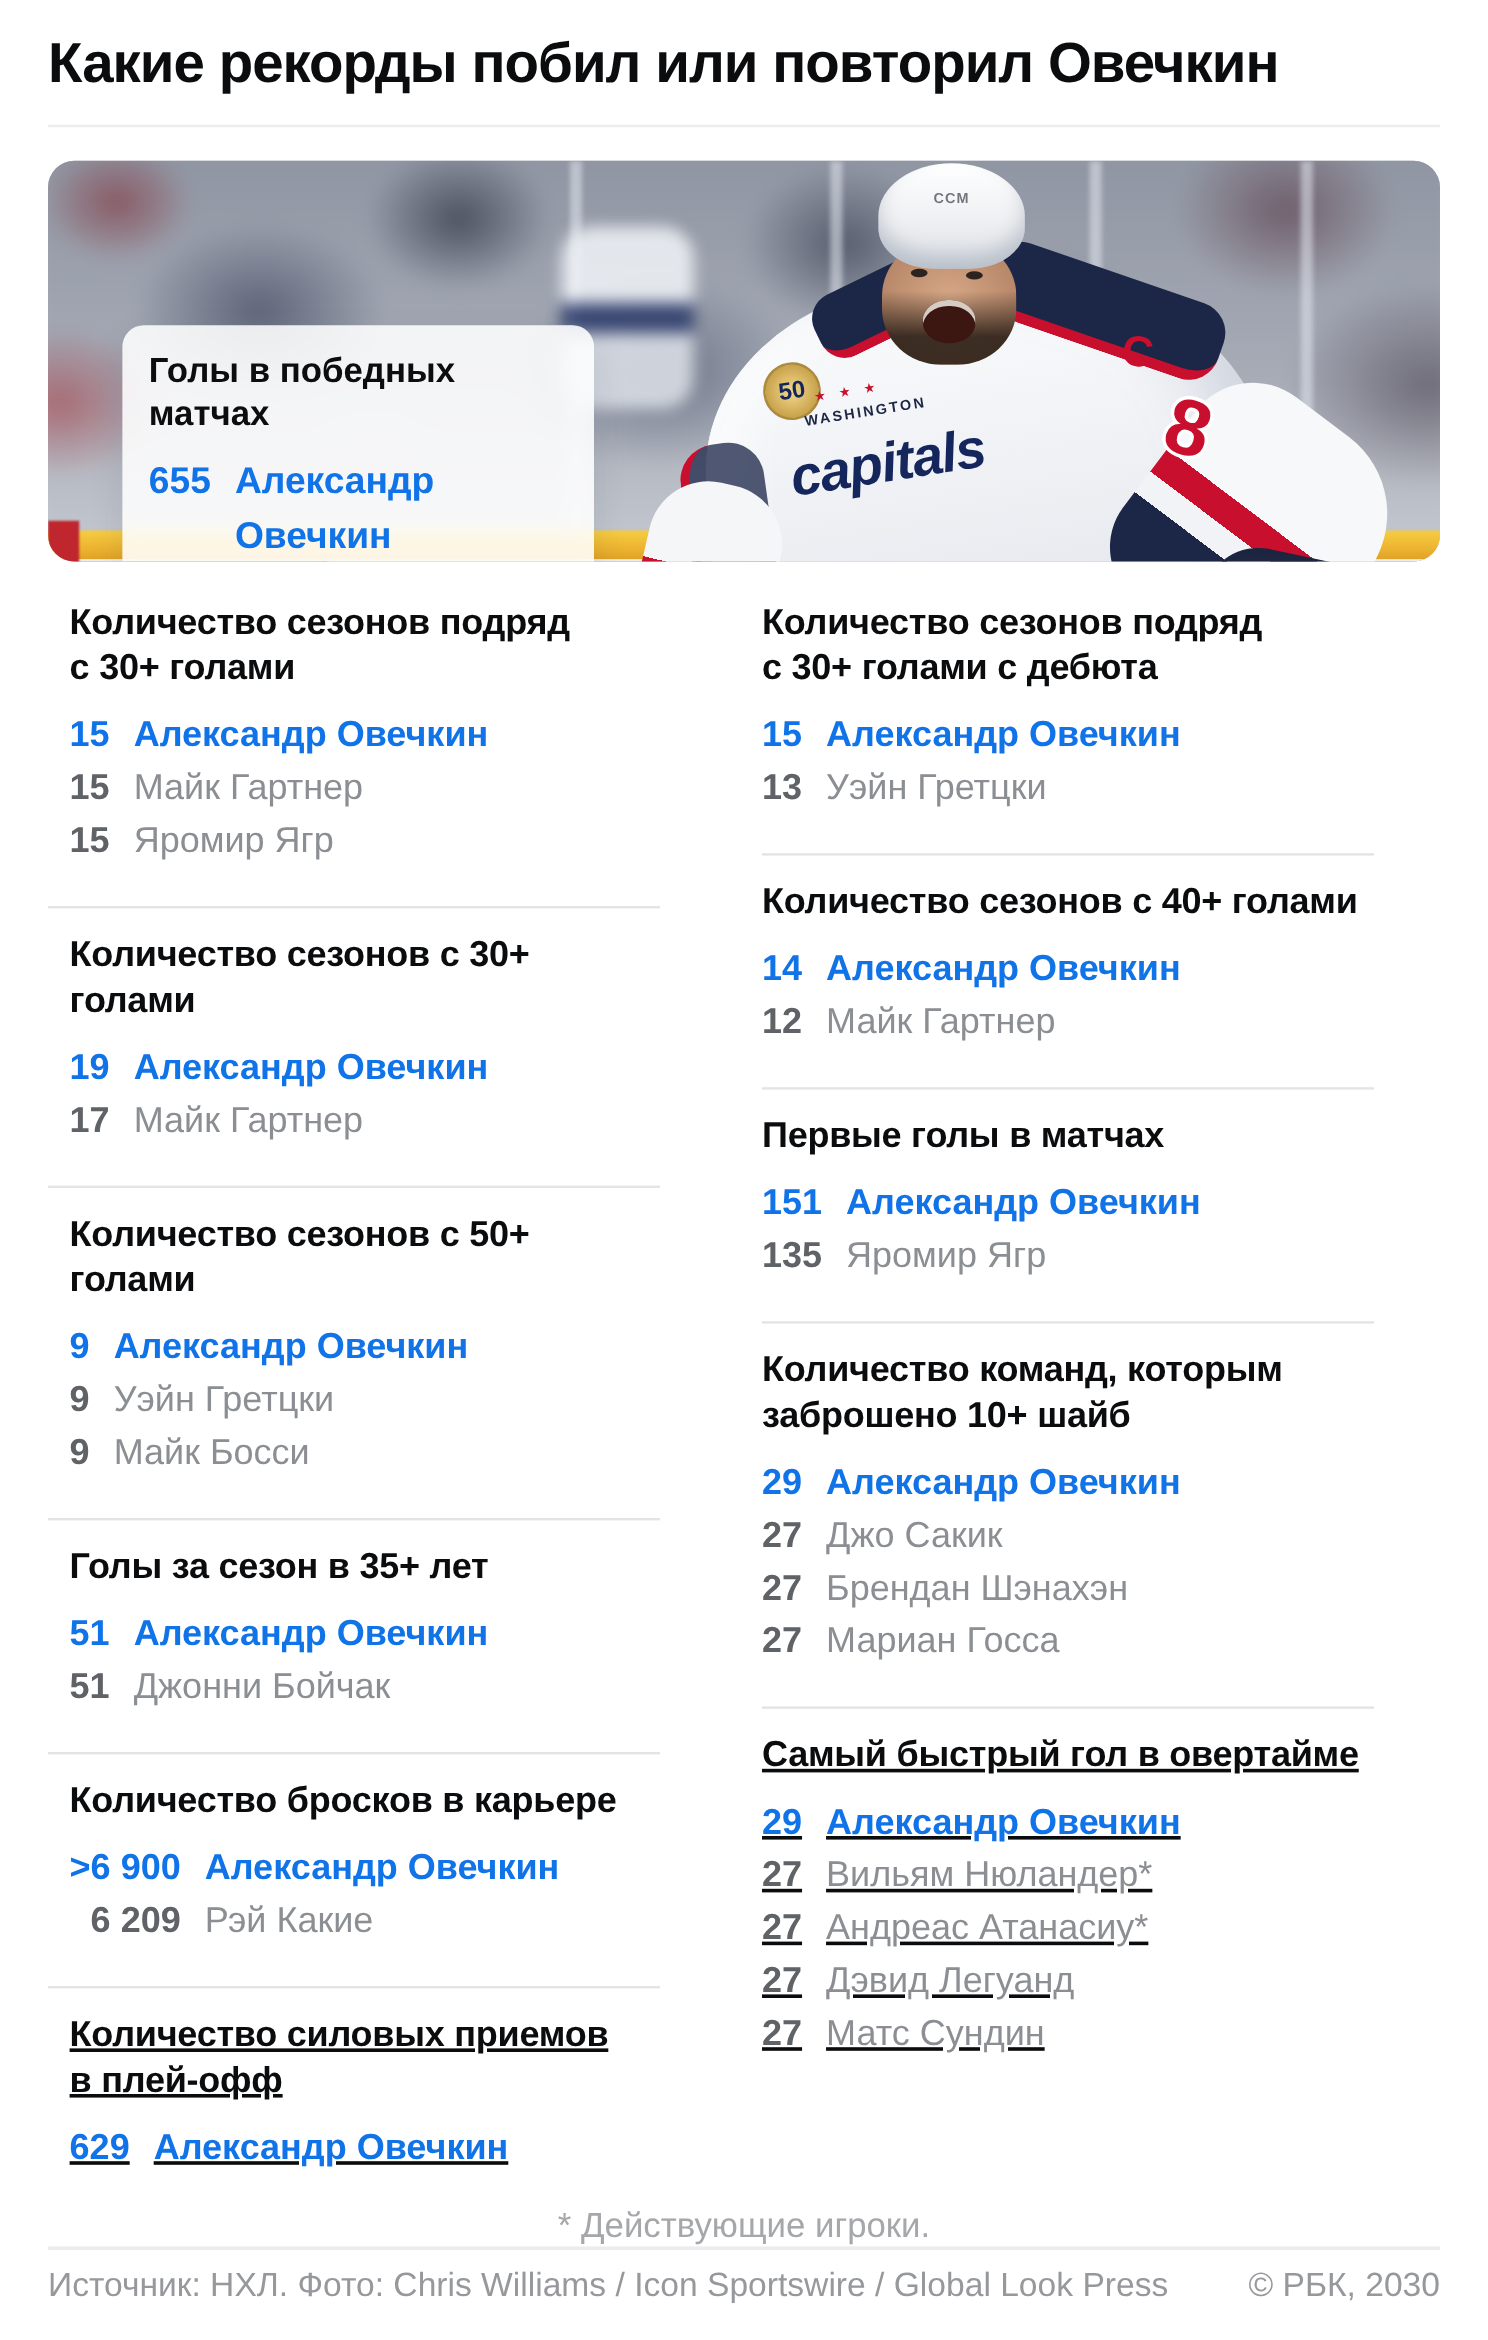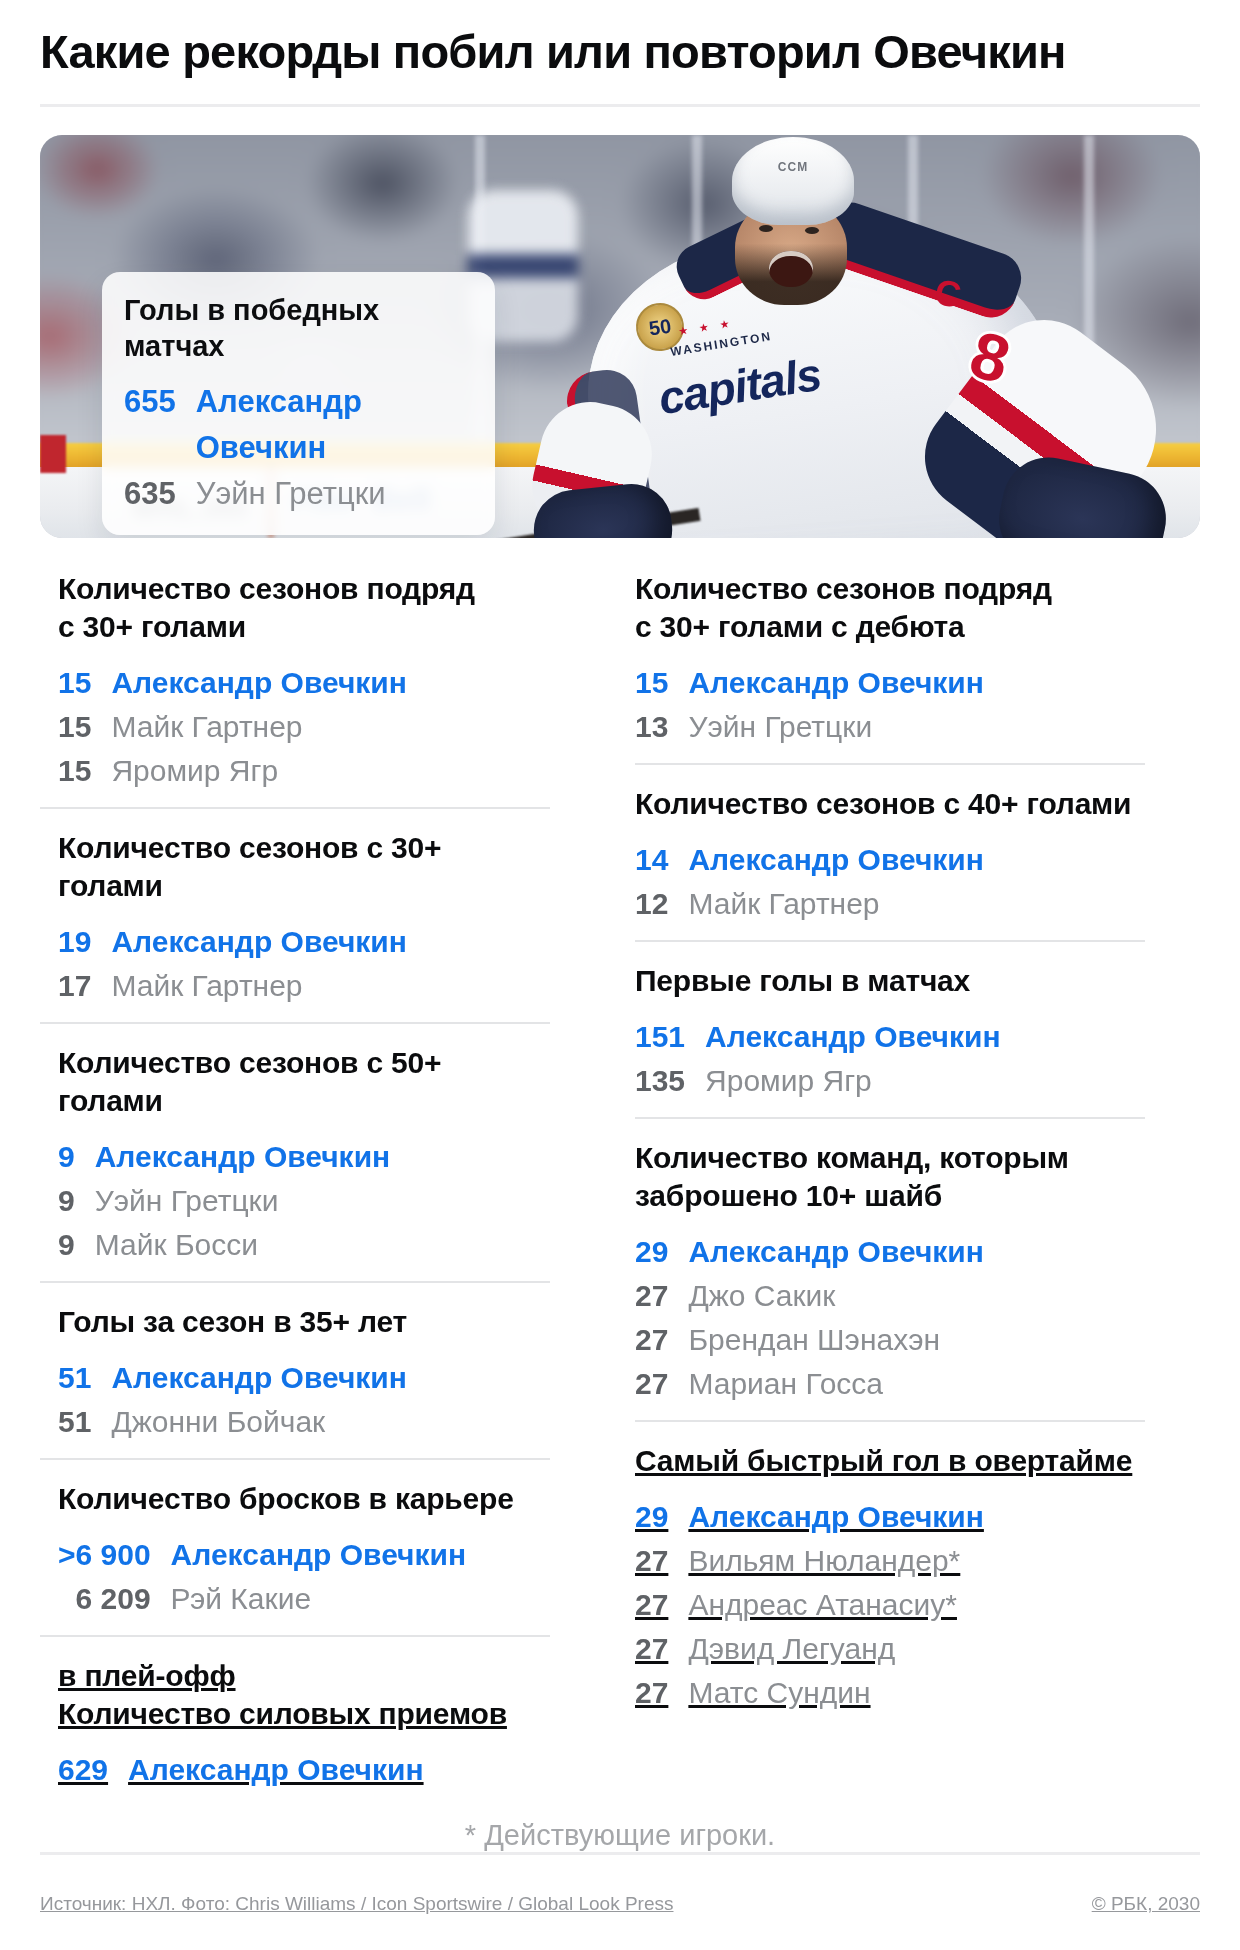--- a/index.html
+++ b/index.html
@@ -98,39 +98,39 @@
   .ph-card { position:absolute; left:62px; top:137px; width:393px; border-radius:18px;
     background:rgba(255,255,255,.87); backdrop-filter:blur(6px);
     box-shadow:0 12px 28px rgba(20,30,50,.10); padding:20px 24px 18px 22px; z-index:10; }
   .card-title { font-size:29px; line-height:36px; font-weight:700; color:#0c0d0f; margin-bottom:1px; }
   .card-rows .row > span { line-height:46px; font-size:31px; }
 
   
   .columns { display:flex; margin-top:32px; }
   .col { width:510px; }
   .col--left { margin-right:85px; }
-  .section { padding-bottom:14px; margin-bottom:20px; border-bottom:2px solid #e3e4e6; }
+  .section { padding-bottom:32px; margin-bottom:20px; border-bottom:2px solid #e3e4e6; }
   .section--last { border-bottom:none; padding-bottom:0; margin-bottom:0;text-decoration:underline; }
   .sec-title { font-size:30px; line-height:38px; font-weight:700; color:#0b0c0e; margin-bottom:12px; letter-spacing:-0.2px; }
   .sec-title-line { display:block; }
   .col--indent .sec-title, .col--indent .rows { margin-left:18px; }
   .rows { display:table;margin-top:15px; }
   .row { display:table-row; }
   .row > span { display:table-cell; vertical-align:baseline; line-height:44px; font-size:30px; }
   .row .val { text-align:right; white-space:nowrap; font-weight:700; color:#5f6266; }
   .row .nm { padding-left:20px; font-weight:400; color:#8b8e92; }
   .row--leader .val { color:#1173e8; }
   .row--leader .nm { color:#1173e8; font-weight:700; }
 
   
   .footnote { margin-top:26px; font-size:29px; line-height:34px; color:#a5a7aa;text-align:center; }
   .footer { margin-top:auto; padding-bottom:30px; }
   .footer-divider { height:3px; background:#ececee; }
-  .footer-row { display:flex; justify-content:space-between; align-items:baseline; margin-top:32px;
-    font-size:19px; line-height:33px; color:#96989c;text-decoration:underline; }
+  .footer-row { display:flex; justify-content:space-between; align-items:baseline; margin-top:12px;
+    font-size:28px; line-height:33px; color:#96989c; }
 </style>
 </head>
 <body>
 
 <div class="page">
 
   <h1 class="page-title">Какие рекорды побил или повторил Овечкин</h1>
   <div class="title-divider"></div>
 
   <div class="photo">
@@ -271,22 +271,22 @@
     <span class="nm">Александр Овечкин</span>
   </div>
             <div class="row">
     <span class="val">6 209</span>
     <span class="nm">Рэй Какие</span>
   </div>
           </div>
   </section>
         <section class="section section--last">
     <h2 class="sec-title">
+            <span class="sec-title-line">Количество силовых приемов</span>
             <span class="sec-title-line">в плей-офф</span>
-            <span class="sec-title-line">Количество силовых приемов</span>
           </h2>
     <div class="rows">
             <div class="row row--leader">
     <span class="val">629</span>
     <span class="nm">Александр Овечкин</span>
   </div>
           </div>
   </section>
       </div>
     <div class="col">

